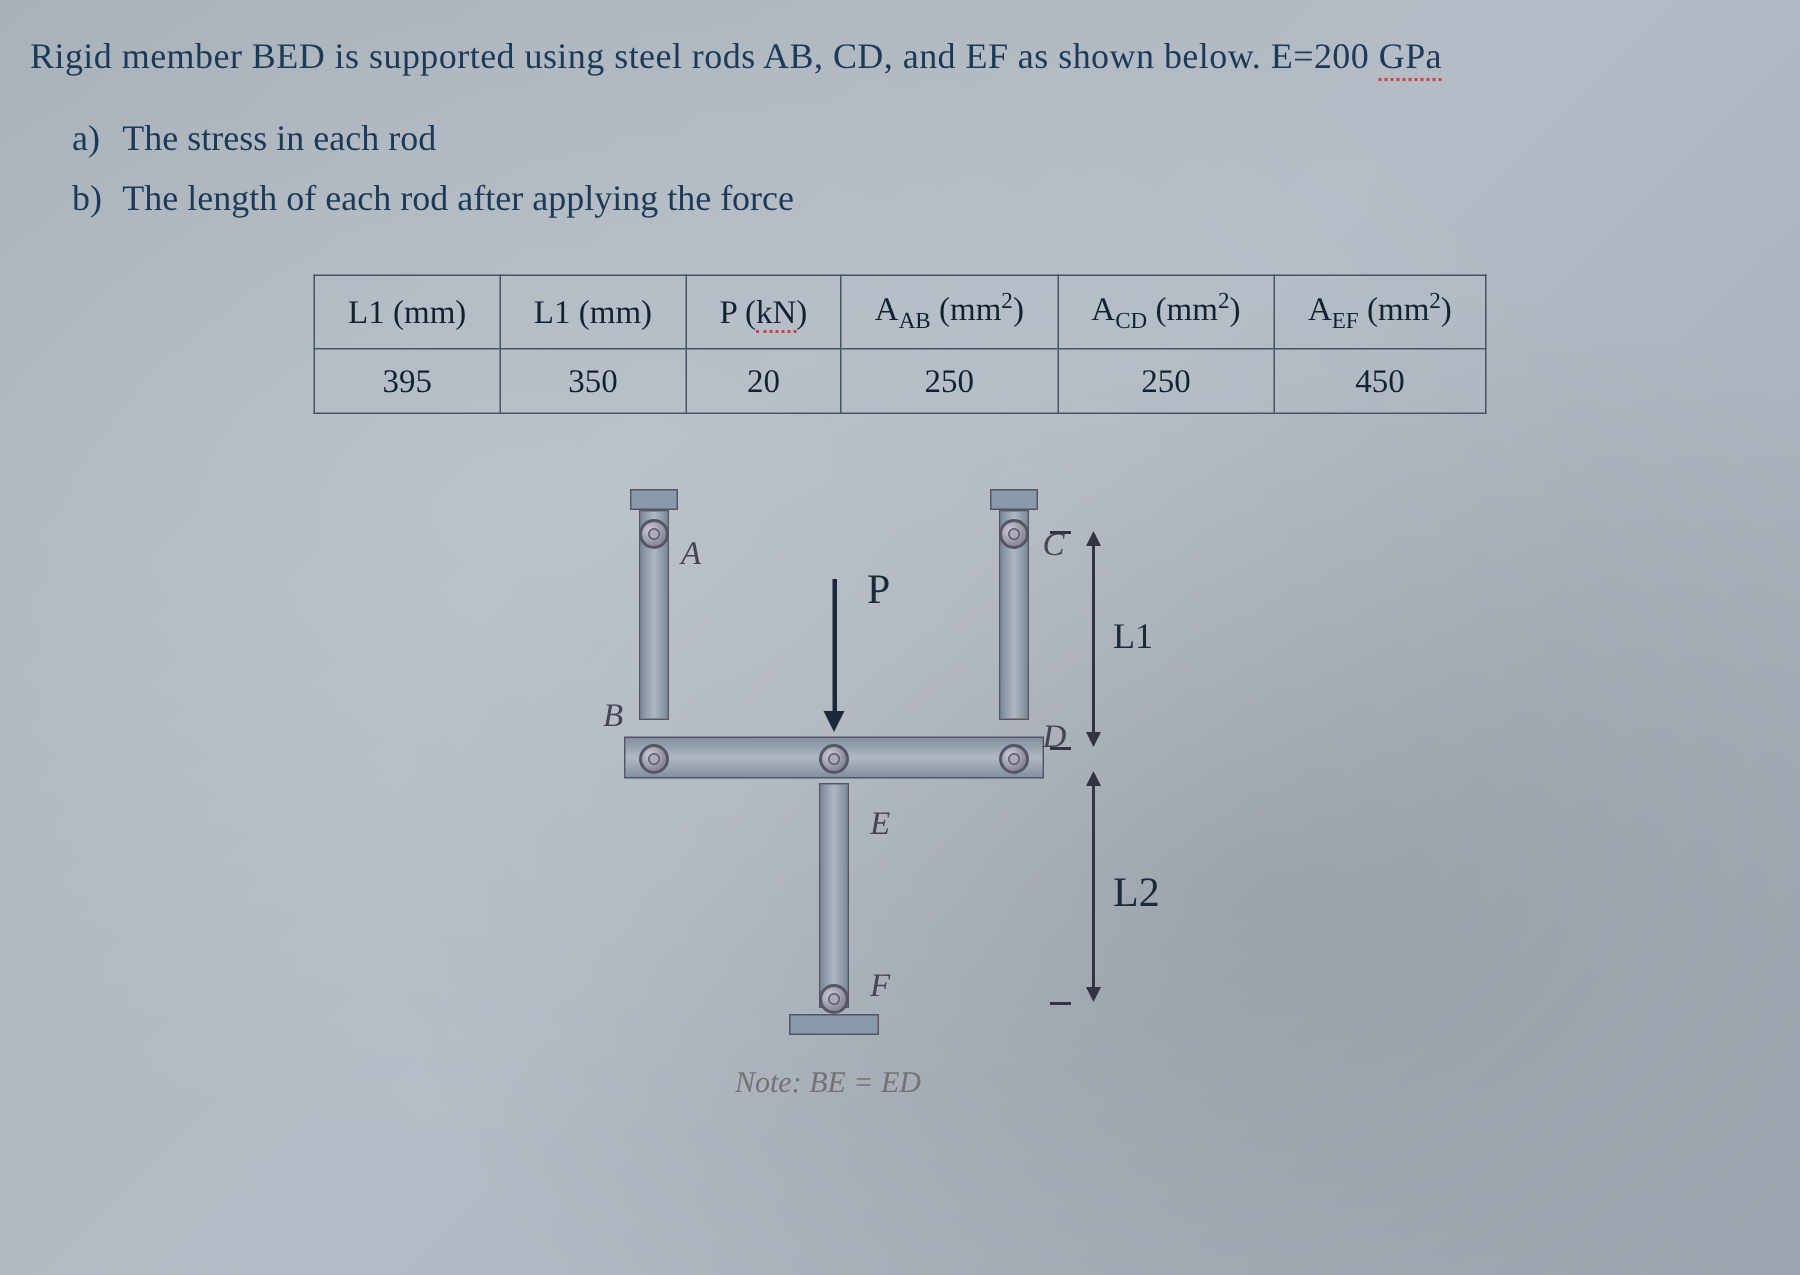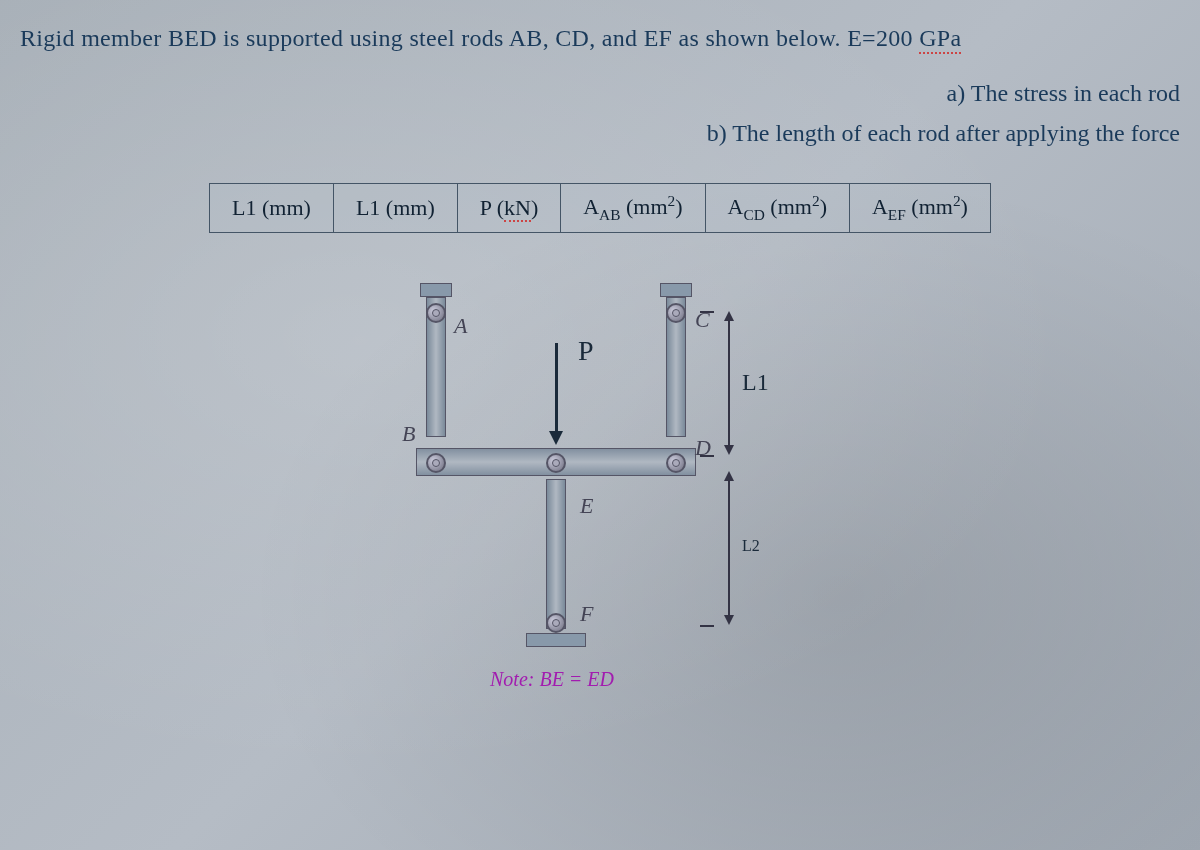--- a/index.html
+++ b/index.html
@@ -40,21 +40,20 @@
       padding-bottom: 1px;
     }
     .task-list {
       margin-left: 28px;
       font-size: 24px;
       line-height: 1.6;
       margin-bottom: 30px;
     }
     .task-item {
       margin-bottom: 2px;
-      text-align: right;
     }
     .task-label {
       display: inline-block;
       width: 28px;
     }
     .data-table {
       border-collapse: collapse;
       margin: 0 auto 50px auto;
       font-size: 22px;
       background: rgba(180,188,198,0.3);
@@ -179,21 +178,21 @@
       width: 0; height: 0;
       border-left: 5px solid transparent;
       border-right: 5px solid transparent;
       border-top: 10px solid #334;
     }
     .note {
       position: absolute;
       font-family: 'Times New Roman', serif;
       font-style: italic;
       font-size: 20px;
-      color: #a21caf;
+      color: #737373;
     }
   </style>
 </head>
 <body>
 
 <div class="content">
   <div class="problem-text">
     <span>Rigid member BED is supported using steel rods AB, CD, and EF as shown below. E=200 </span><span class="gpa-underline">GPa</span><br>
   </div>
 
@@ -219,20 +218,28 @@
       <th>
         <span>A</span><span class="sub">AB</span><span> (mm</span><span class="sup">2</span><span>)</span>
       </th>
       <th>
         <span>A</span><span class="sub">CD</span><span> (mm</span><span class="sup">2</span><span>)</span>
       </th>
       <th>
         <span>A</span><span class="sub">EF</span><span> (mm</span><span class="sup">2</span><span>)</span>
       </th>
     </tr>
+    <tr>
+      <td>395</td>
+      <td>350</td>
+      <td>20</td>
+      <td>250</td>
+      <td>250</td>
+      <td>450</td>
+    </tr>
   </tbody>
     </table>
 
   <div class="diagram">
 
     <div class="pin-top" style="left: 40px;"></div>
     <div class="pin-top" style="left: 280px;"></div>
 
     <div class="rod-vertical" style="left: 46px; top: 14px; height: 140px;"></div>
 
@@ -266,17 +273,17 @@
     <div class="dim-arrow-up" style="left: 344px; top: 28px;"></div>
     <div class="dim-arrow-down" style="left: 344px; top: 162px;"></div>
     <div class="dim-tick" style="left: 320px; top: 28px;"></div>
     <div class="dim-tick" style="left: 320px; top: 172px;"></div>
     <div class="label label-big" style="left: 362px; top: 86px; font-size:24px;">L1</div>
 
     <div class="dim-line" style="left: 348px; top: 190px; height: 150px;"></div>
     <div class="dim-arrow-up" style="left: 344px; top: 188px;"></div>
     <div class="dim-arrow-down" style="left: 344px; top: 332px;"></div>
     <div class="dim-tick" style="left: 320px; top: 342px;"></div>
-    <div class="label label-big" style="left: 362px; top: 254px; font-size:16px;">L2</div>
+    <div class="label label-big" style="left: 362px; top: 254px; font-size:28px;">L2</div>
 
     <div class="note" style="left: 110px; top: 385px;">Note: BE = ED</div>
   </div>
 </div>
 
 </body></html>

